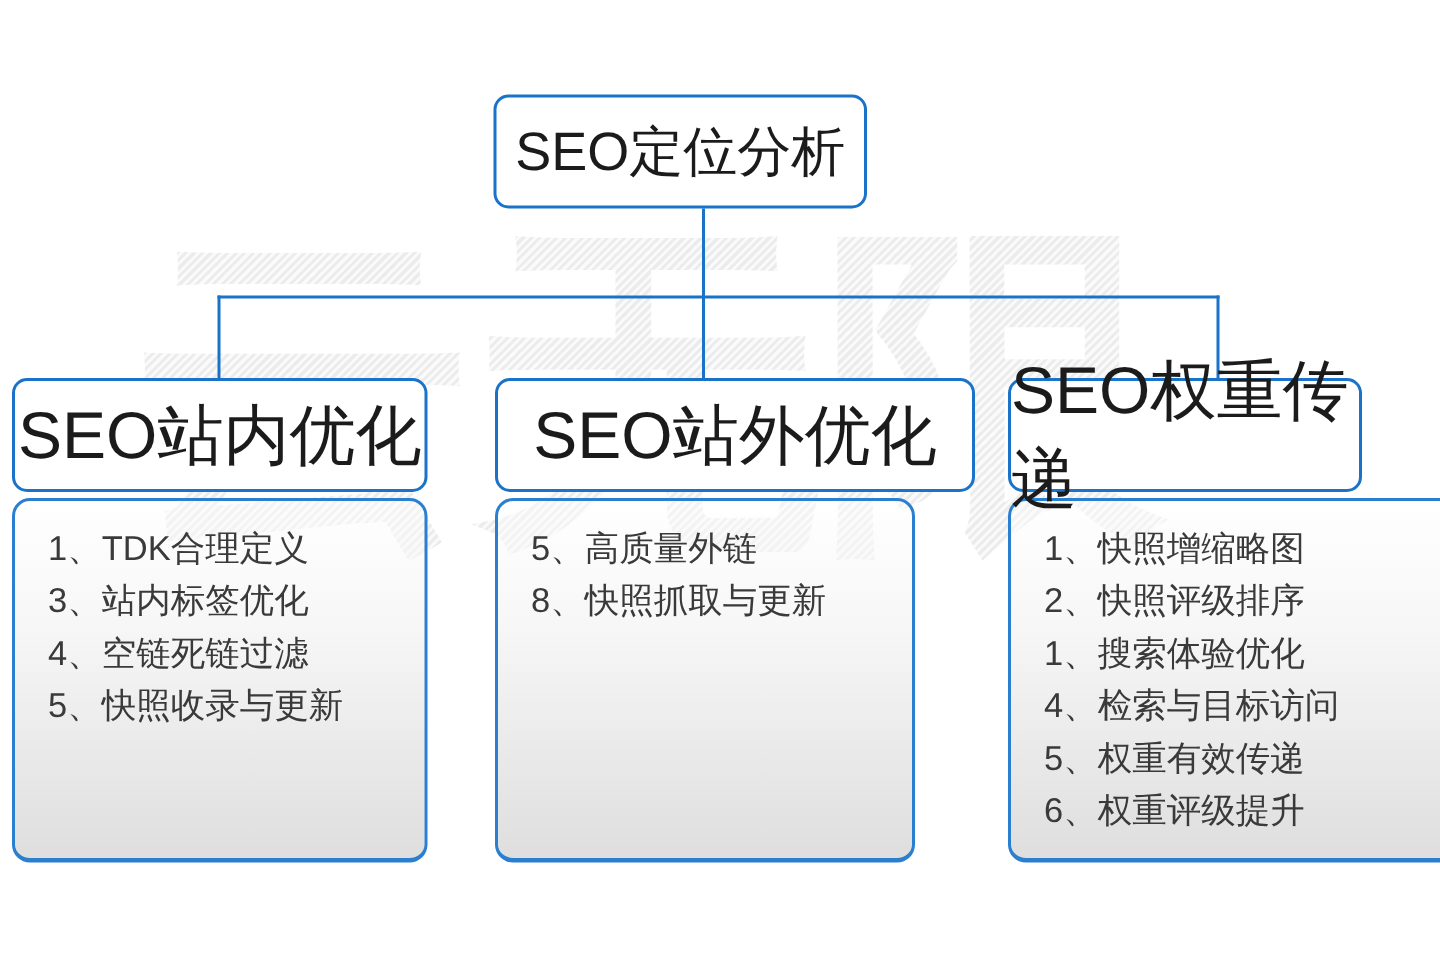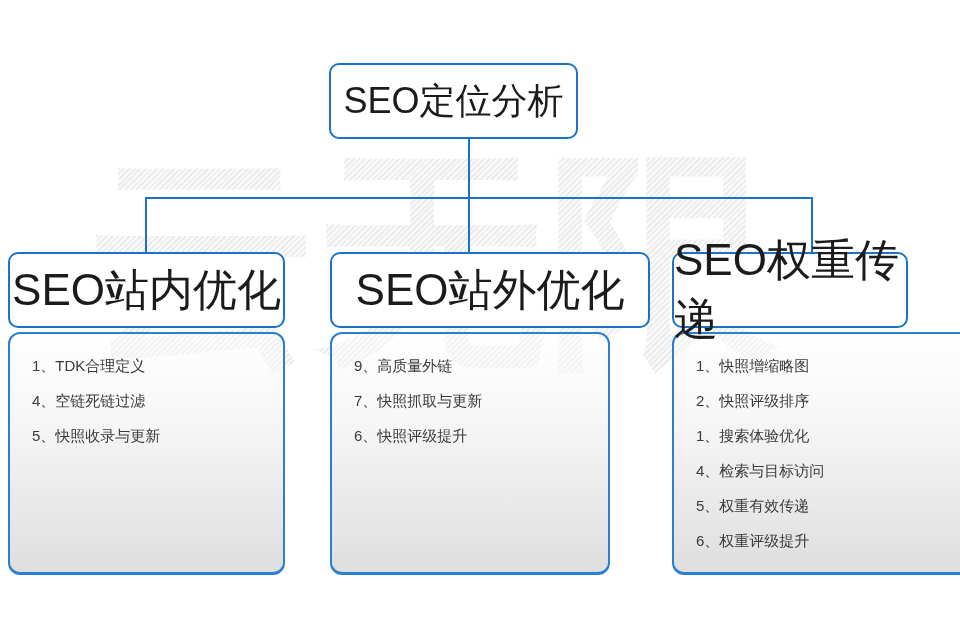--- a/index.html
+++ b/index.html
@@ -42,21 +42,21 @@
   
   .panel{
     position:absolute;top:332px;height:243px;z-index:2;box-sizing:border-box;
     border:2px solid #2a7fd0;border-bottom-width:3px;border-radius:12px;
     background:linear-gradient(180deg,rgba(255,255,255,0.40) 0%,rgba(244,244,244,0.75) 35%,rgba(221,221,221,0.96) 100%);
   }
   .panel ul{
     list-style:none;margin:0;padding:14px 8px 0 22px;
   }
   .panel li{
-    height:35px;line-height:35px;font-size:15px;color:#3a3a3a;
+    height:35px;line-height:35px;font-size:23px;color:#3a3a3a;
     white-space:nowrap;overflow:hidden;
   }
 
   
   .col-left  .node.head{left:8px;  width:277px;}
   .col-left  .panel    {left:8px;  width:277px;}
   .col-mid   .node.head{left:330px;width:320px;}
   .col-mid   .panel    {left:330px;width:280px;}
   .col-right .node.head{left:672px;width:236px;}
   .col-right .panel    {left:672px;width:324px;}
@@ -78,35 +78,35 @@
     <span>SEO定位分析</span>
   </div>
 
   <div class="col-left">
     <div class="node head">
       <span>SEO站内优化</span>
     </div>
     <div class="panel">
       <ul>
         <li>1、TDK合理定义</li>
+        <li>3、站内标签优化</li>
         <li>4、空链死链过滤</li>
         <li>5、快照收录与更新</li>
       </ul>
     </div>
   </div>
 
   <div class="col-mid">
     <div class="node head">
       <span>SEO站外优化</span>
     </div>
     <div class="panel">
       <ul>
-        <li>9、高质量外链</li>
-        <li>7、快照抓取与更新</li>
-        <li>6、快照评级提升</li>
+        <li>5、高质量外链</li>
+        <li>8、快照抓取与更新</li>
       </ul>
     </div>
   </div>
 
   <div class="col-right">
     <div class="node head">
       <span>SEO权重传递</span>
     </div>
     <div class="panel">
       <ul>

